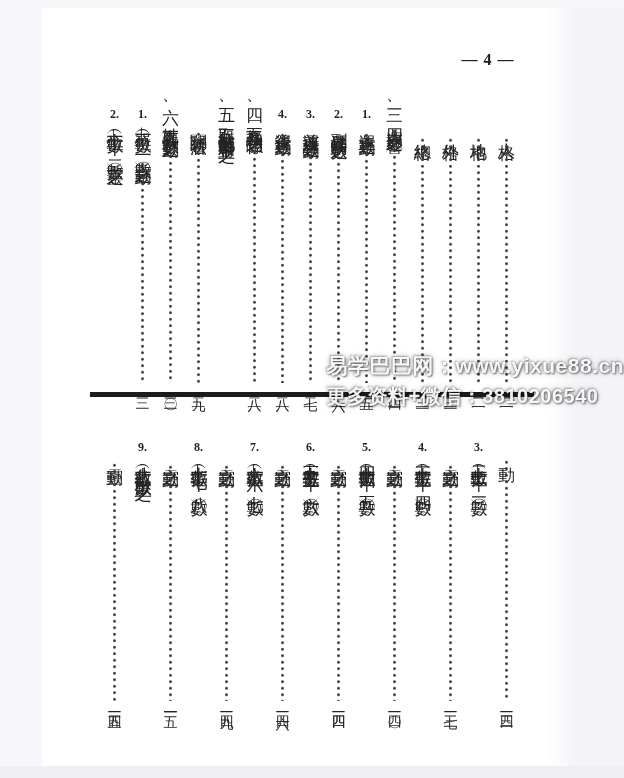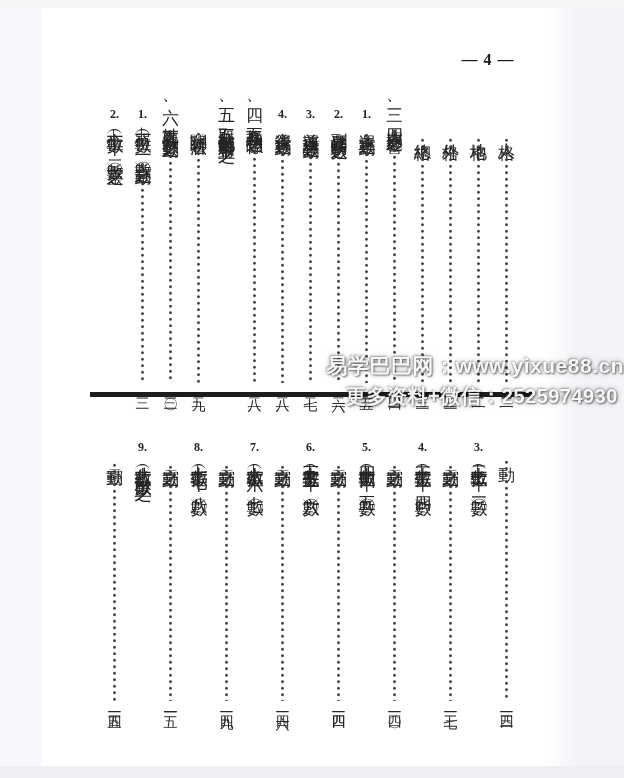--- a/index.html
+++ b/index.html
@@ -58,21 +58,21 @@
 
   
   .divider {
     position:absolute; top:392px; left:90px; width:444px; height:5px;
     background:#1c1c1c;
   }
 
   
   .watermark {
     position:absolute; right:0; top:352px; z-index:10;
-    text-align:right;
+    text-align:left;
     font-family:"Liberation Sans","DejaVu Sans",sans-serif;
     font-weight:bold; color:rgba(255,255,255,0.94);
     text-shadow:1px 1px 2px rgba(0,0,0,0.55), -1px -1px 2px rgba(40,40,40,0.35), 0 0 6px rgba(0,0,0,0.28);
     pointer-events:none;
   }
   .wm1 { font-size:21px; letter-spacing:0.5px; }
   .wm2 { font-size:20px; margin-top:3px; padding-right:6px; letter-spacing:0.5px; }
 </style>
 </head>
 <body>
@@ -219,14 +219,14 @@
     </div>
     <div class="toc-col" style="padding-top: 14px;">
       <div class="vtext">靈動</div>
       <div class="leader"></div>
       <div class="vpage">一五四</div>
     </div>
   </div>
 
 <div class="watermark">
   <div class="wm1">易学巴巴网：www.yixue88.cn</div>
-  <div class="wm2">更多资料+微信：2525974930</div>
+  <div class="wm2">更多资料+微信：3810206540</div>
 </div>
 
 </body></html>

